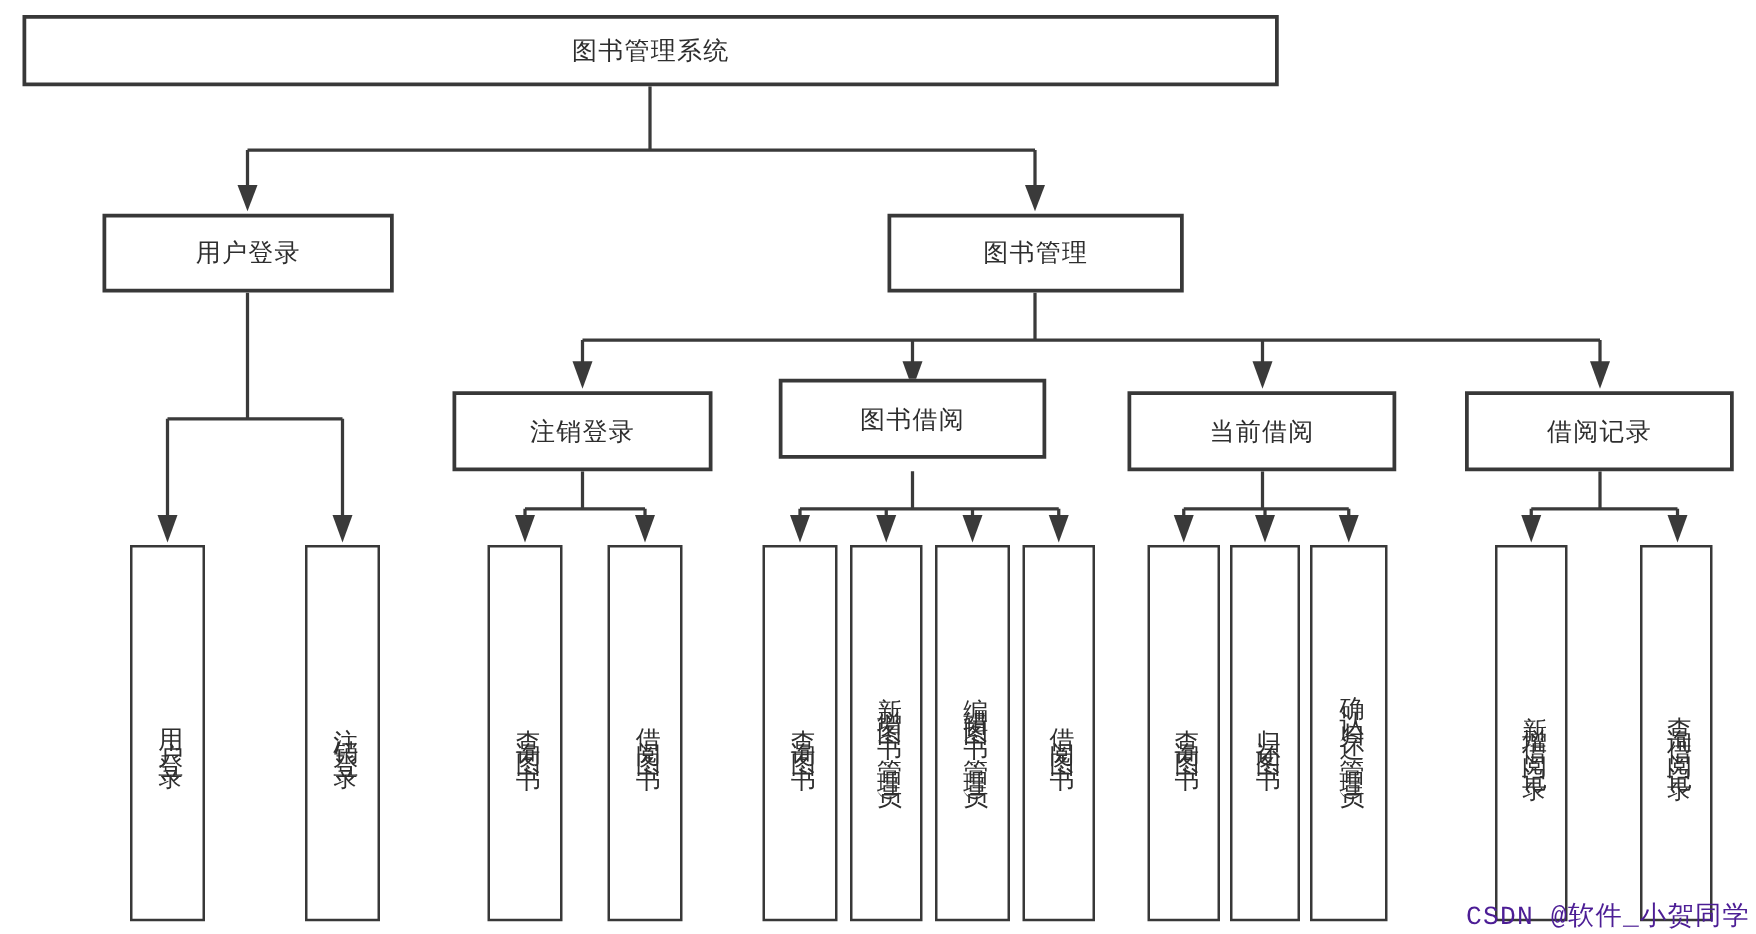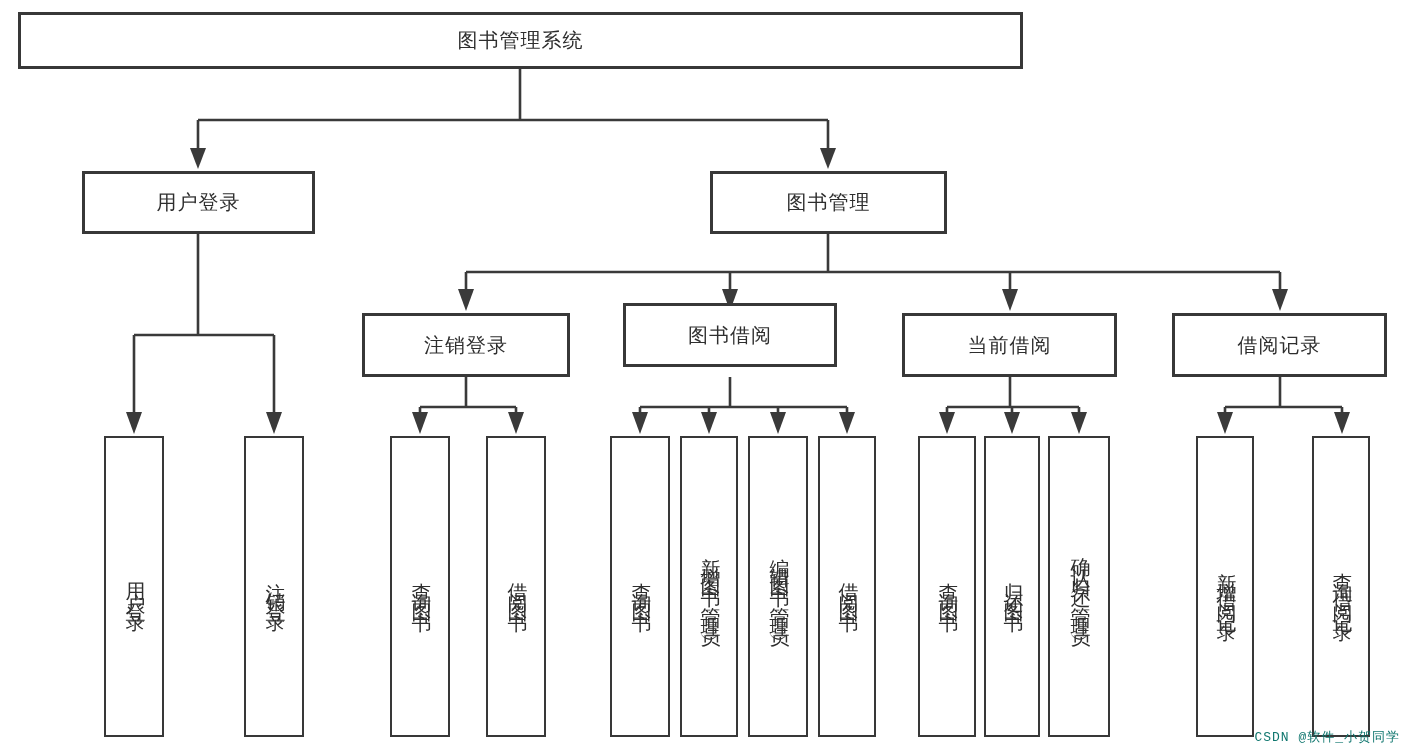--- a/index.html
+++ b/index.html
@@ -27,22 +27,22 @@
   .leaf { border-width:2.5px; letter-spacing:0; }
   .vtext {
     writing-mode:vertical-rl;
     text-orientation:mixed;
     letter-spacing:10px;
     line-height:1;
   }
   .watermark {
     position:absolute;
     right:5px; bottom:1px;
-    font-size:13px;
-    color:#0f766e;
+    font-size:21px;
+    color:#4c1d95;
     z-index:5;
     letter-spacing:1px;
     white-space:nowrap;
   }
 </style>
 </head>
 <body>
 
 <div class="stage">
 

